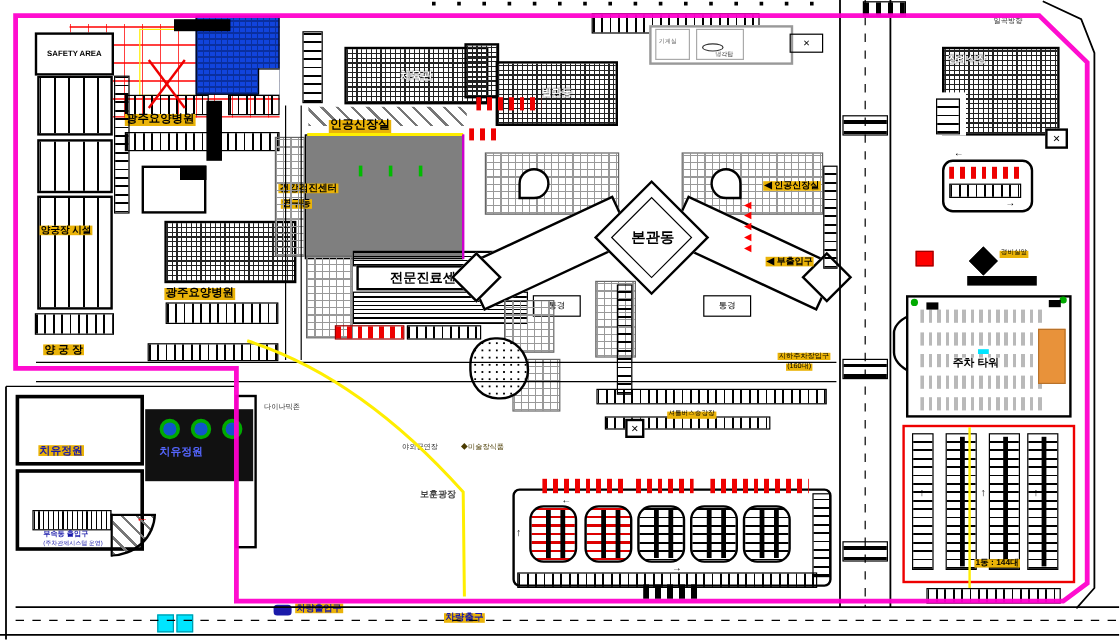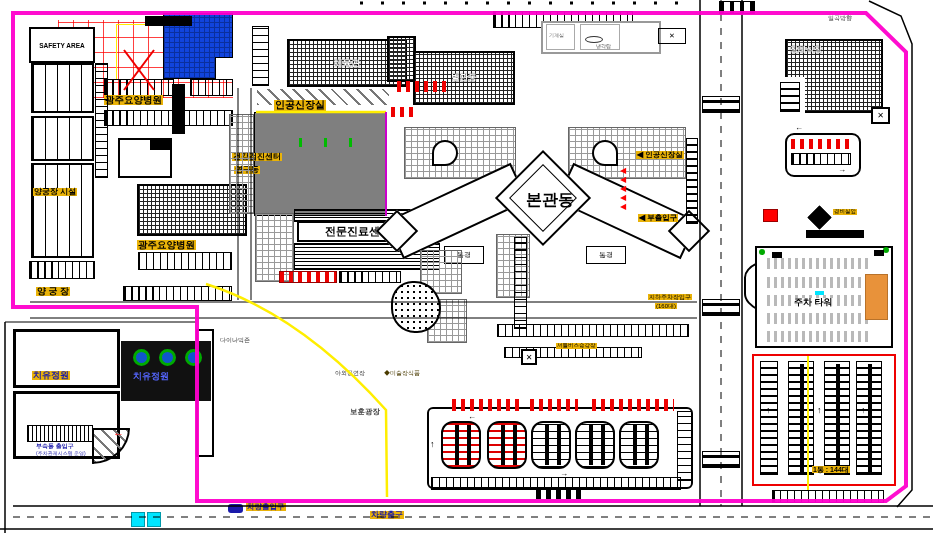--- a/index.html
+++ b/index.html
@@ -128,21 +128,21 @@
   <div class="abs grid-light" style="left:404px;top:127px;width:112px;height:52px;"></div>
   <div class="abs grid-light" style="left:568px;top:127px;width:118px;height:52px;"></div>
   <div class="abs curl" style="left:432px;top:140px;width:26px;height:26px;"></div>
   <div class="abs curl" style="left:592px;top:140px;width:26px;height:26px;transform:scaleX(-1);"></div>
   <div class="abs bldg" style="left:388px;top:190px;width:138px;height:42px;transform:rotate(-25deg);border-width:2.5px;"></div>
   <div class="abs bldg" style="left:558px;top:190px;width:138px;height:42px;transform:rotate(25deg);border-width:2.5px;"></div>
   <div class="abs diamond" style="left:382px;top:216px;width:30px;height:30px;"></div>
   <div class="abs diamond" style="left:674px;top:216px;width:30px;height:30px;"></div>
   <div class="abs diamond" style="left:509px;top:164px;width:68px;height:68px;"></div>
   <div class="abs diamond" style="left:519px;top:174px;width:48px;height:48px;border-width:1.5px;"></div>
-  <div class="lbl b" style="left:526px;top:192px;font-size:16px;text-align:right;">본관동</div>
+  <div class="lbl b" style="left:526px;top:192px;font-size:12px;text-align:right;">본관동</div>
   <div class="abs bldg" style="left:444px;top:246px;width:40px;height:18px;border-width:1.5px;display:flex;align-items:center;justify-content:center;">
     <span style="font-size:7px;">통경</span>
   </div>
   <div class="abs bldg" style="left:586px;top:246px;width:40px;height:18px;border-width:1.5px;display:flex;align-items:center;justify-content:center;">
     <span style="font-size:7px;">통경</span>
   </div>
   <div class="abs grid-light" style="left:420px;top:250px;width:42px;height:44px;"></div>
   <div class="abs grid-light" style="left:496px;top:234px;width:34px;height:64px;"></div>
   <div class="abs grid-light" style="left:427px;top:299px;width:40px;height:44px;"></div>
   <div class="abs pond" style="left:391px;top:281px;width:50px;height:52px;border-radius:45% 55% 50% 50%;"></div>

